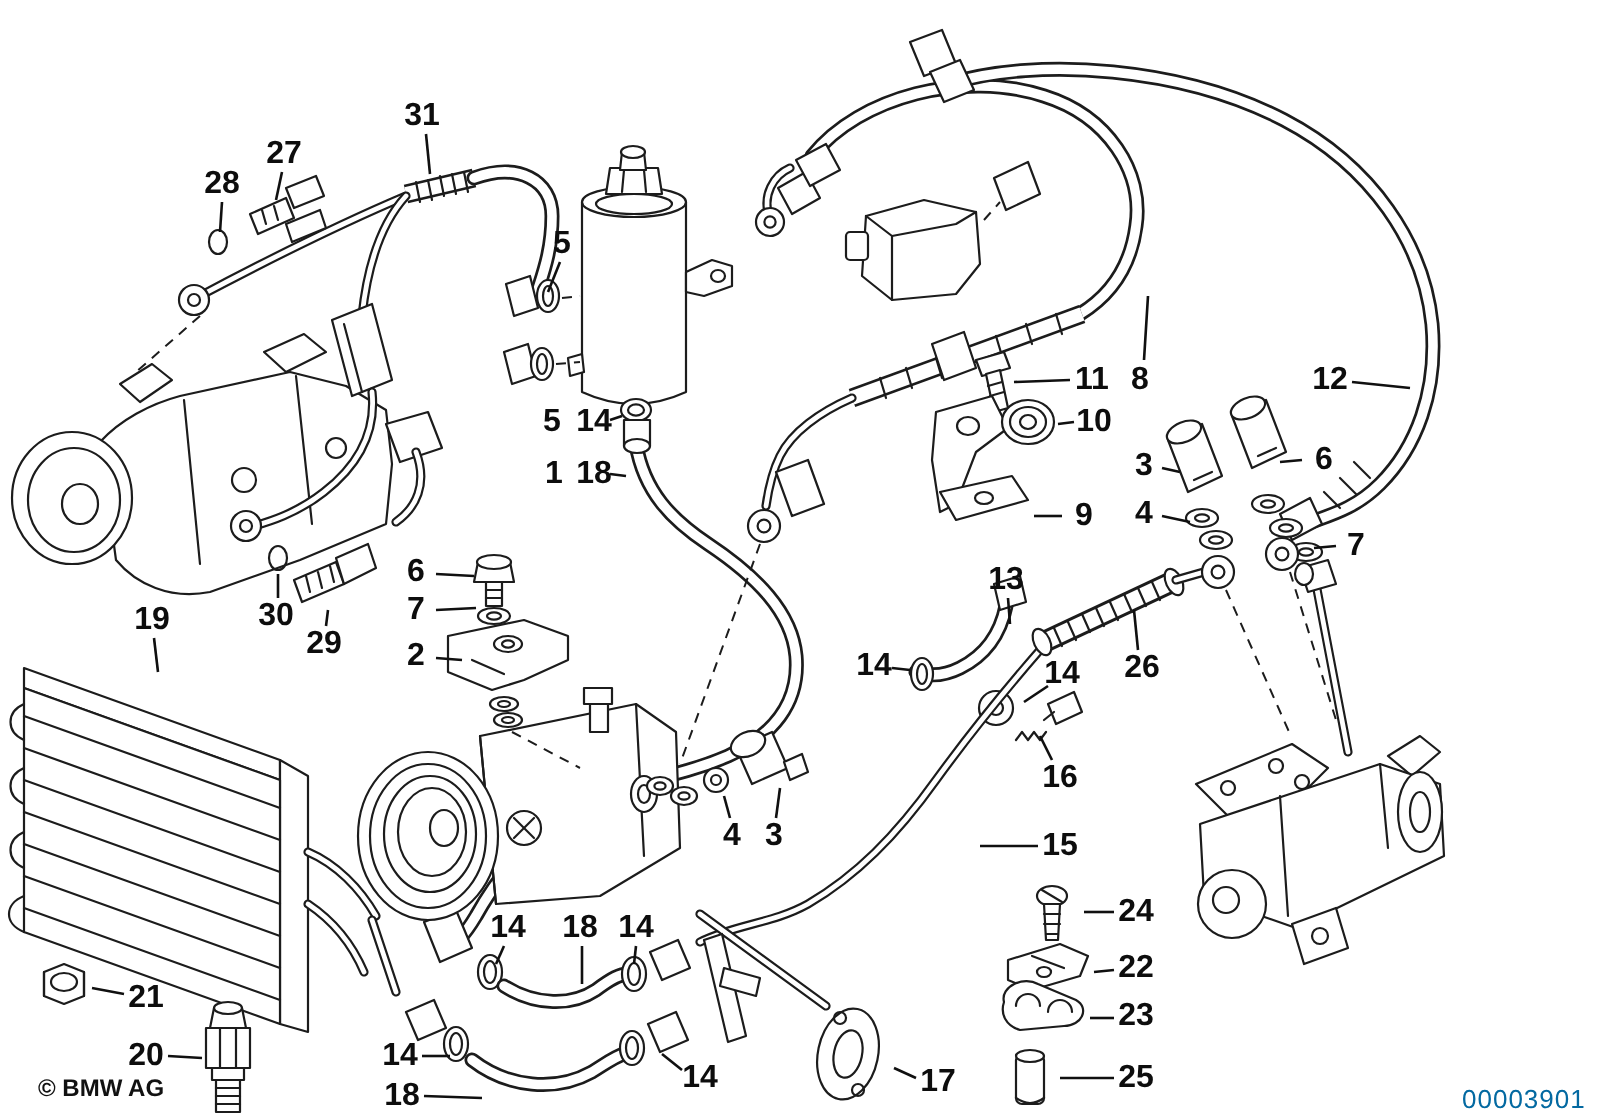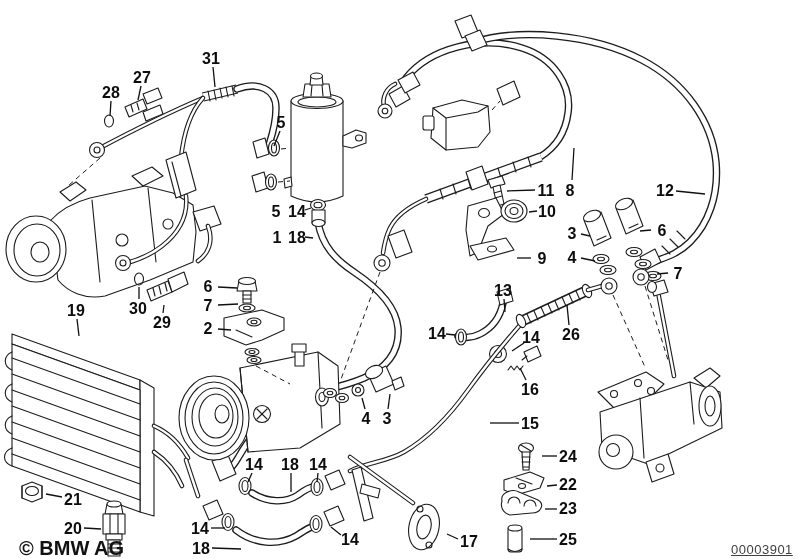--- a/index.html
+++ b/index.html
@@ -15,22 +15,22 @@
   .ti{fill:none;stroke:#ffffff;stroke-width:2.4;stroke-linecap:round;}
   .co{fill:none;stroke:#1c1c1c;stroke-width:11;stroke-linecap:butt;}
   .ci{fill:none;stroke:#ffffff;stroke-width:8;stroke-linecap:butt;}
   .go{fill:none;stroke:#1c1c1c;stroke-width:9.5;stroke-linecap:butt;}
   .gi{fill:none;stroke:#ffffff;stroke-width:7;stroke-linecap:butt;}
   .dash{fill:none;stroke:#1c1c1c;stroke-width:1;stroke-dasharray:5 4;}
   .leader{stroke:#101010;stroke-width:1.3;}
   .callout{font:bold 16px "Liberation Sans",sans-serif;fill:#0d0d0d;
            text-anchor:middle;dominant-baseline:central;cursor:pointer;}
   .footer-text{position:absolute;color:#111;}
-  #copyright{left:19px;top:537px;font-weight:bold;font-size:20px;}
-  #drawing-number{left:731px;top:542px;font-size:13px;color:#404040;letter-spacing:.5px;text-decoration:underline;}
+  #copyright{left:19px;top:537px;font-weight:bold;font-size:12px;}
+  #drawing-number{left:731px;top:542px;font-size:13px;color:#0369a1;letter-spacing:.5px;}
 </style>
 </head>
 <body>
 
 <div id="stage">
 <svg width="799" height="559" viewBox="0 0 799 559">
 
   <g>
     <polygon class="fw" points="12,334 140,380 140,390 12,344"></polygon>
     <polygon class="fw" points="140,380 154,388 154,516 140,512"></polygon>

